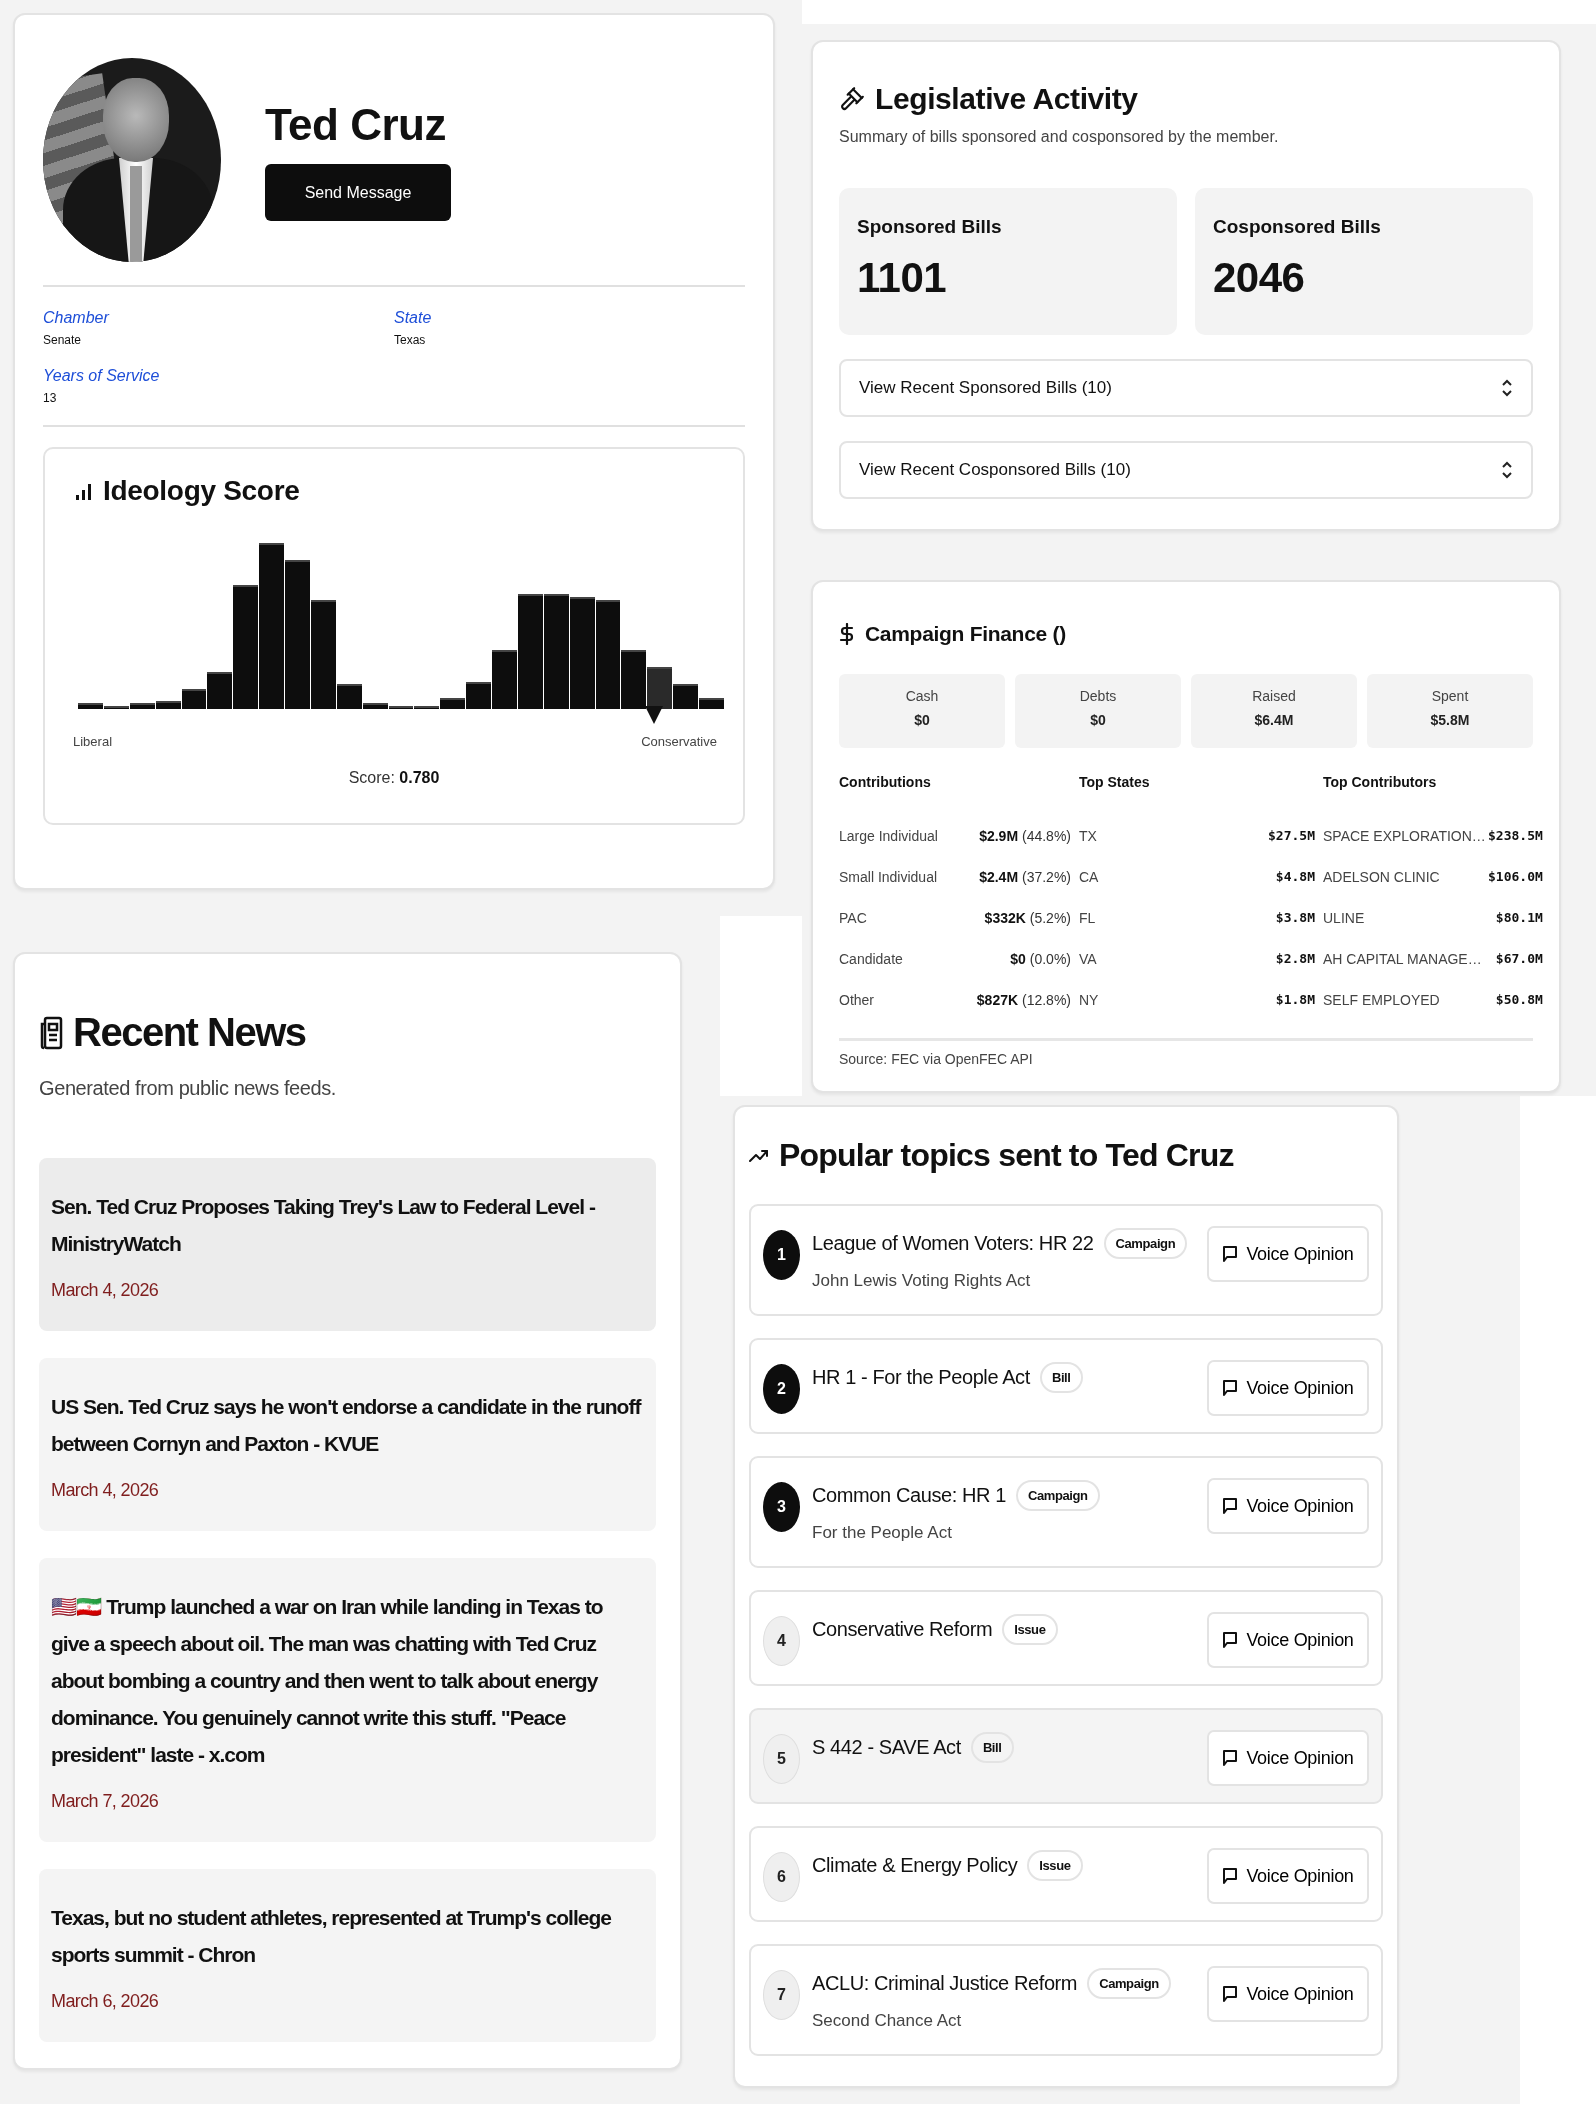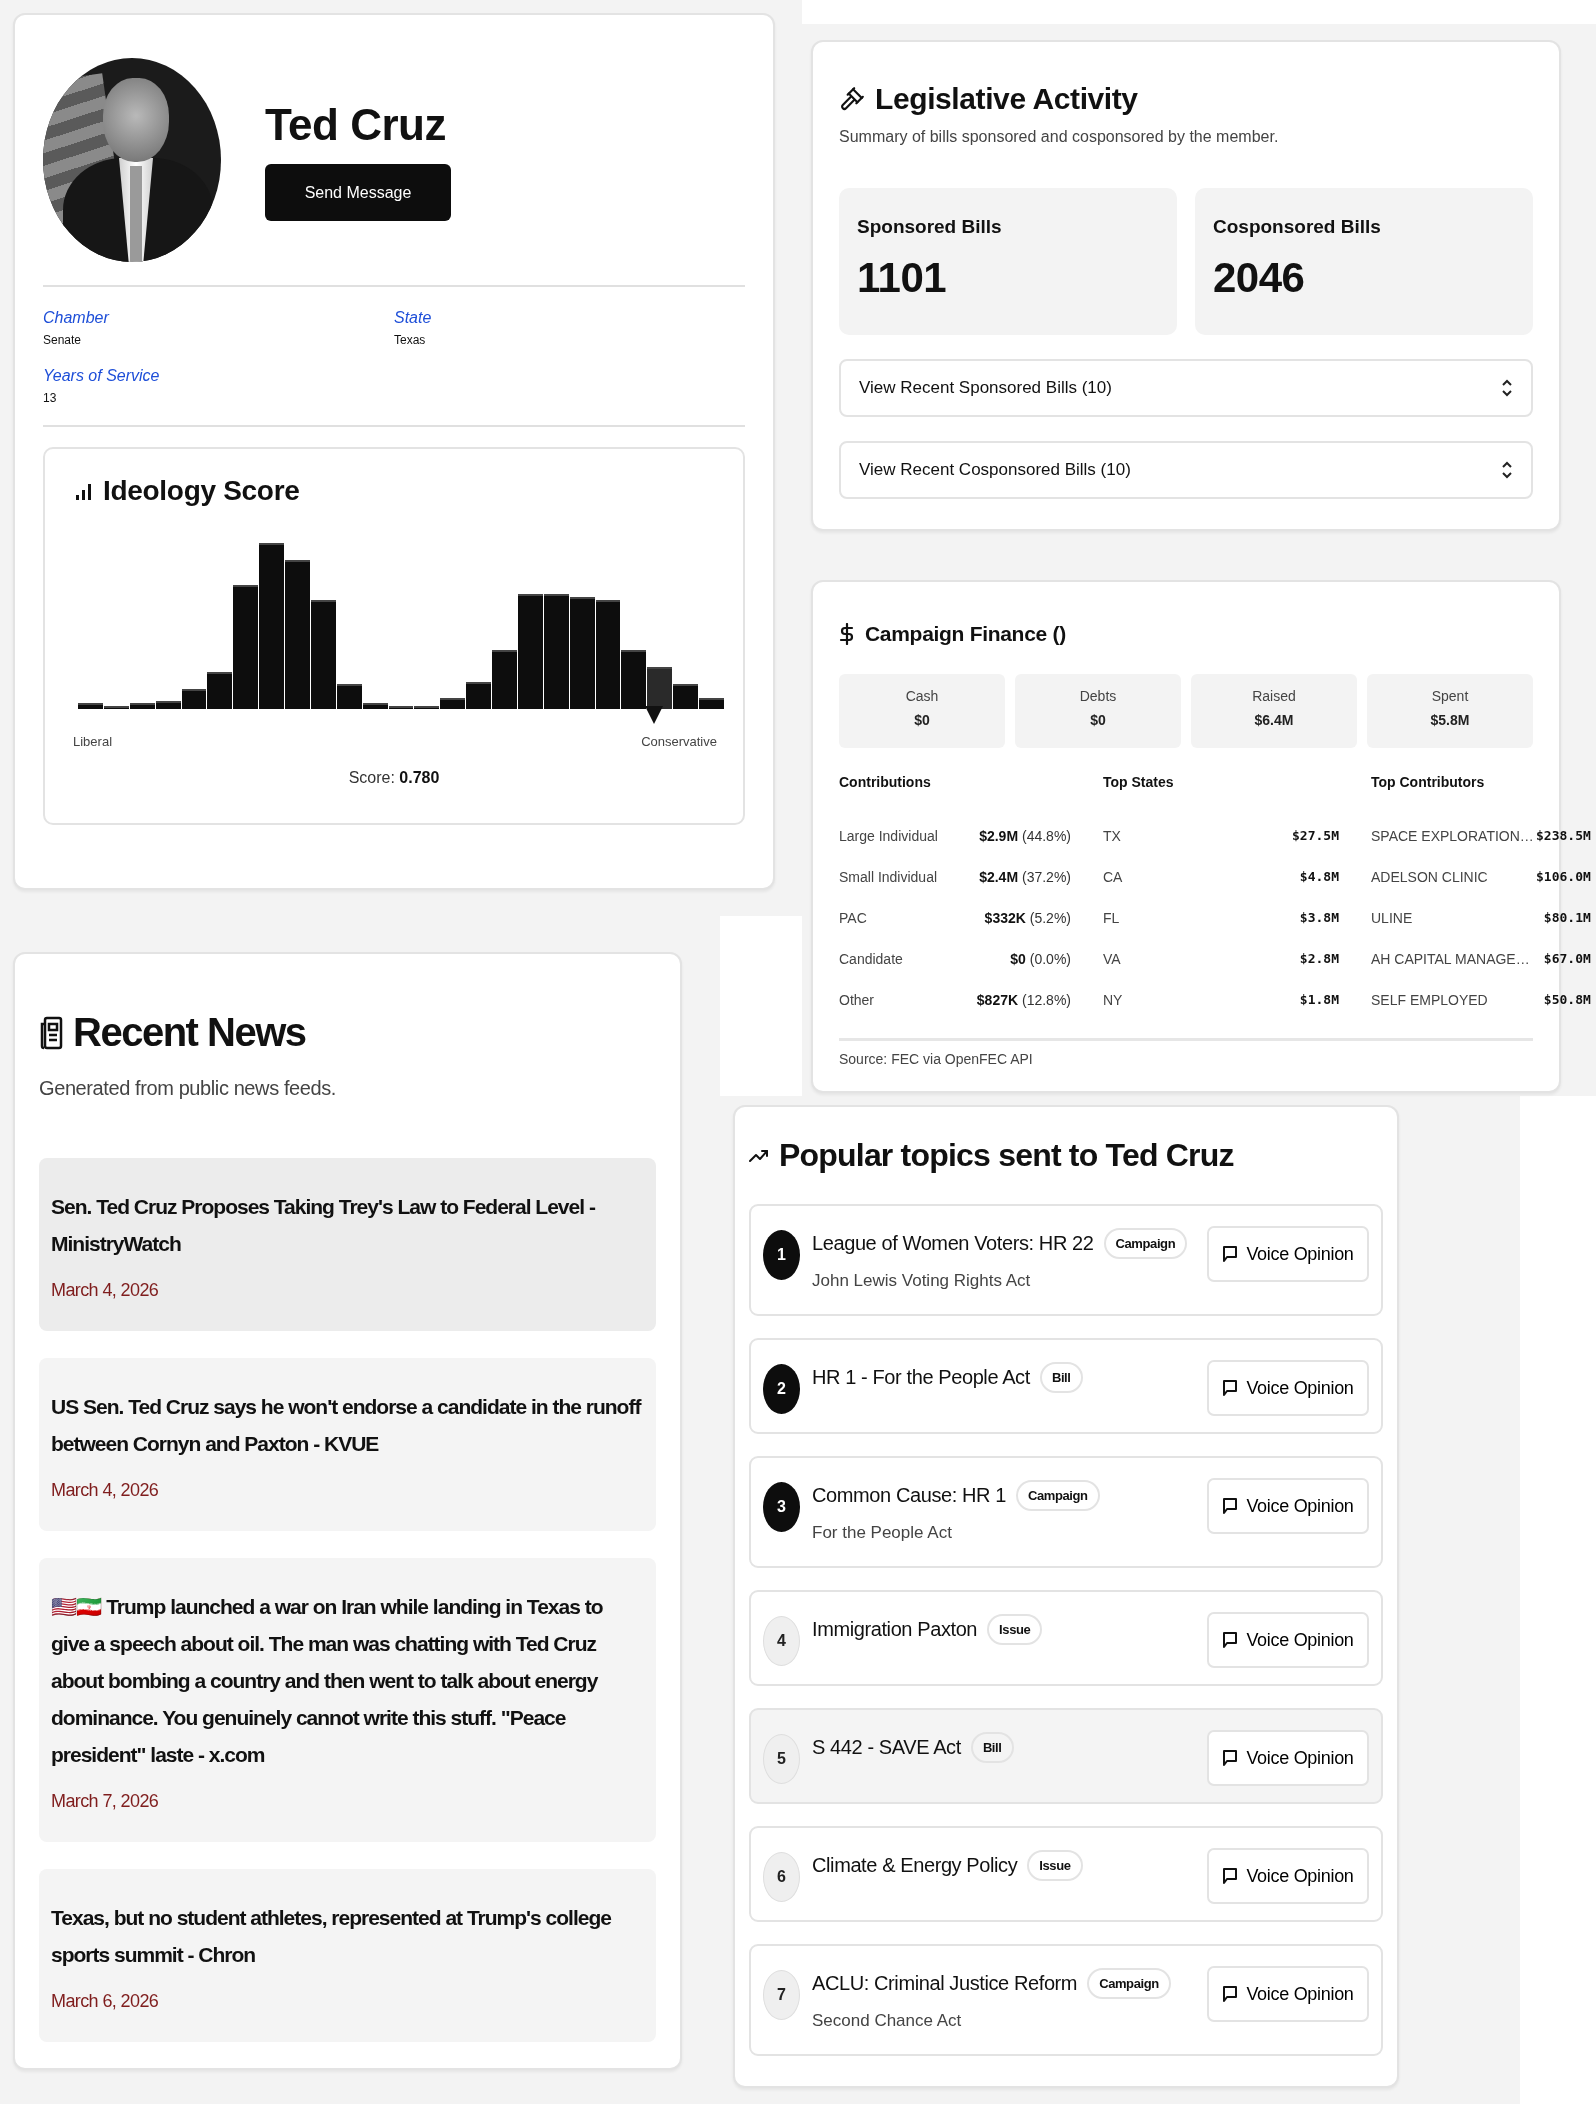--- a/index.html
+++ b/index.html
@@ -50,21 +50,21 @@
   .acc { margin-top: 24px; border: 2px solid #e3e3e3; border-radius: 8px; height: 58px; display: flex; align-items: center; justify-content: space-between; padding: 0 18px; font-size: 17px; }
   .acc + .acc { margin-top: 24px; }
 
   
   #finance { left: 811px; top: 580px; width: 750px; height: 513px; padding: 0 26px; }
   .fin-title { margin-top: 40px; font-size: 21px; font-weight: 600; letter-spacing: -0.3px; }
   .fin-stats { display: flex; gap: 10px; margin-top: 28px; }
   .fin-stat { flex: 1; background: #f3f3f3; border-radius: 6px; height: 74px; text-align: center; padding-top: 14px; }
   .fin-stat-label { font-size: 14px; color: #444; }
   .fin-stat-value { font-size: 14px; color: #222; font-weight: 600; margin-top: 8px; }
-  .fin-grid { display: grid; grid-template-columns: 240px 236px 1fr; margin-top: 26px; gap: 24px; }
+  .fin-grid { display: grid; grid-template-columns: 240px 236px 1fr; margin-top: 26px; }
   .fin-col-head { font-size: 14px; font-weight: 700; height: 41px; }
   .fin-row { display: flex; justify-content: space-between; align-items: center; height: 41px; font-size: 14px; }
   .fin-row .lbl { color: #444; }
   .fin-row .val { font-weight: 700; }
   .fin-row .val span { font-weight: 400; color: #333; }
   .mono { font-family: "DejaVu Sans Mono", "Liberation Mono", monospace; font-weight: 700; font-size: 13px; }
   .fin-grid > div:nth-child(1) .fin-row { padding-right: 8px; }
   .fin-grid > div:nth-child(3) .fin-row .lbl { white-space: nowrap; overflow: hidden; text-overflow: ellipsis; max-width: 165px; }
   .fin-foot { border-top: 3px solid #e6e6e6; margin-top: 18px; padding-top: 10px; font-size: 14px; color: #444; }
 
@@ -410,21 +410,21 @@
             <path d="M2 2h12v10H5l-3 4z"></path>
           </svg>
           <span>Voice Opinion</span>
         </button>
       </div>
       <div class="topic" style="height: 96px;">
         <div class="topic-left">
           <div class="rank light">4</div>
           <div class="topic-text">
             <div class="topic-name">
-              <span>Immigration Paxton</span>
+              <span>Conservative Reform</span>
               <span class="badge">Issue</span>
             </div>
           </div>
         </div>
         <button class="voice-btn">
           <svg width="16" height="18" viewBox="0 0 16 18" fill="none" stroke="#111" stroke-width="2" stroke-linejoin="round">
             <path d="M2 2h12v10H5l-3 4z"></path>
           </svg>
           <span>Voice Opinion</span>
         </button>

